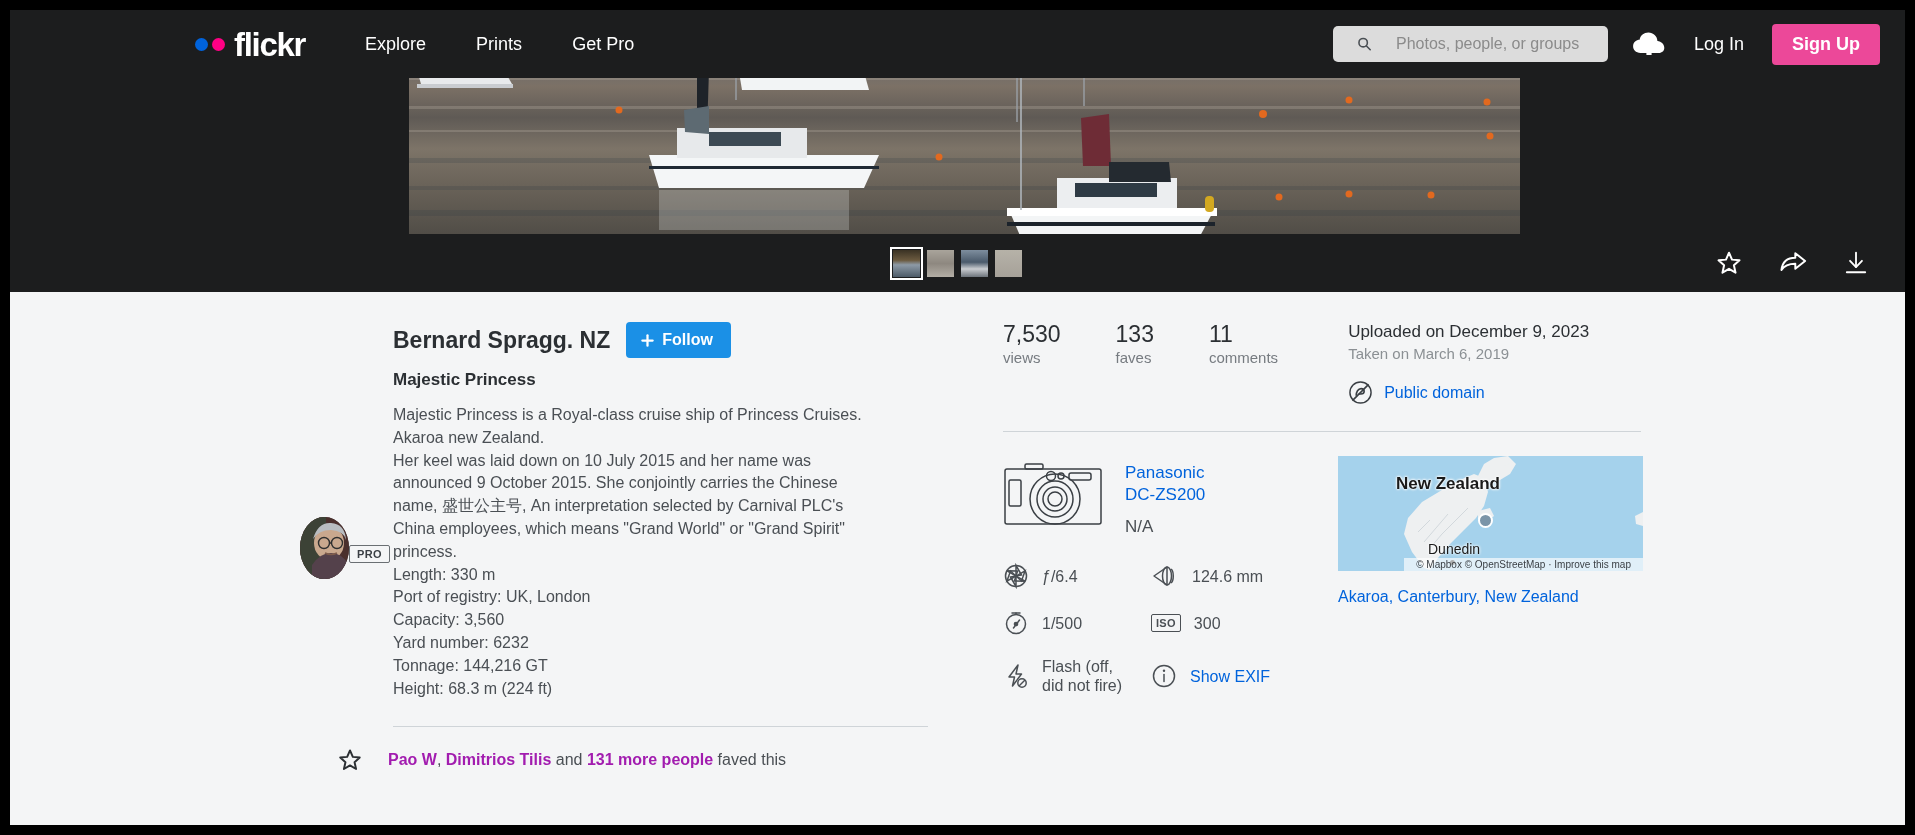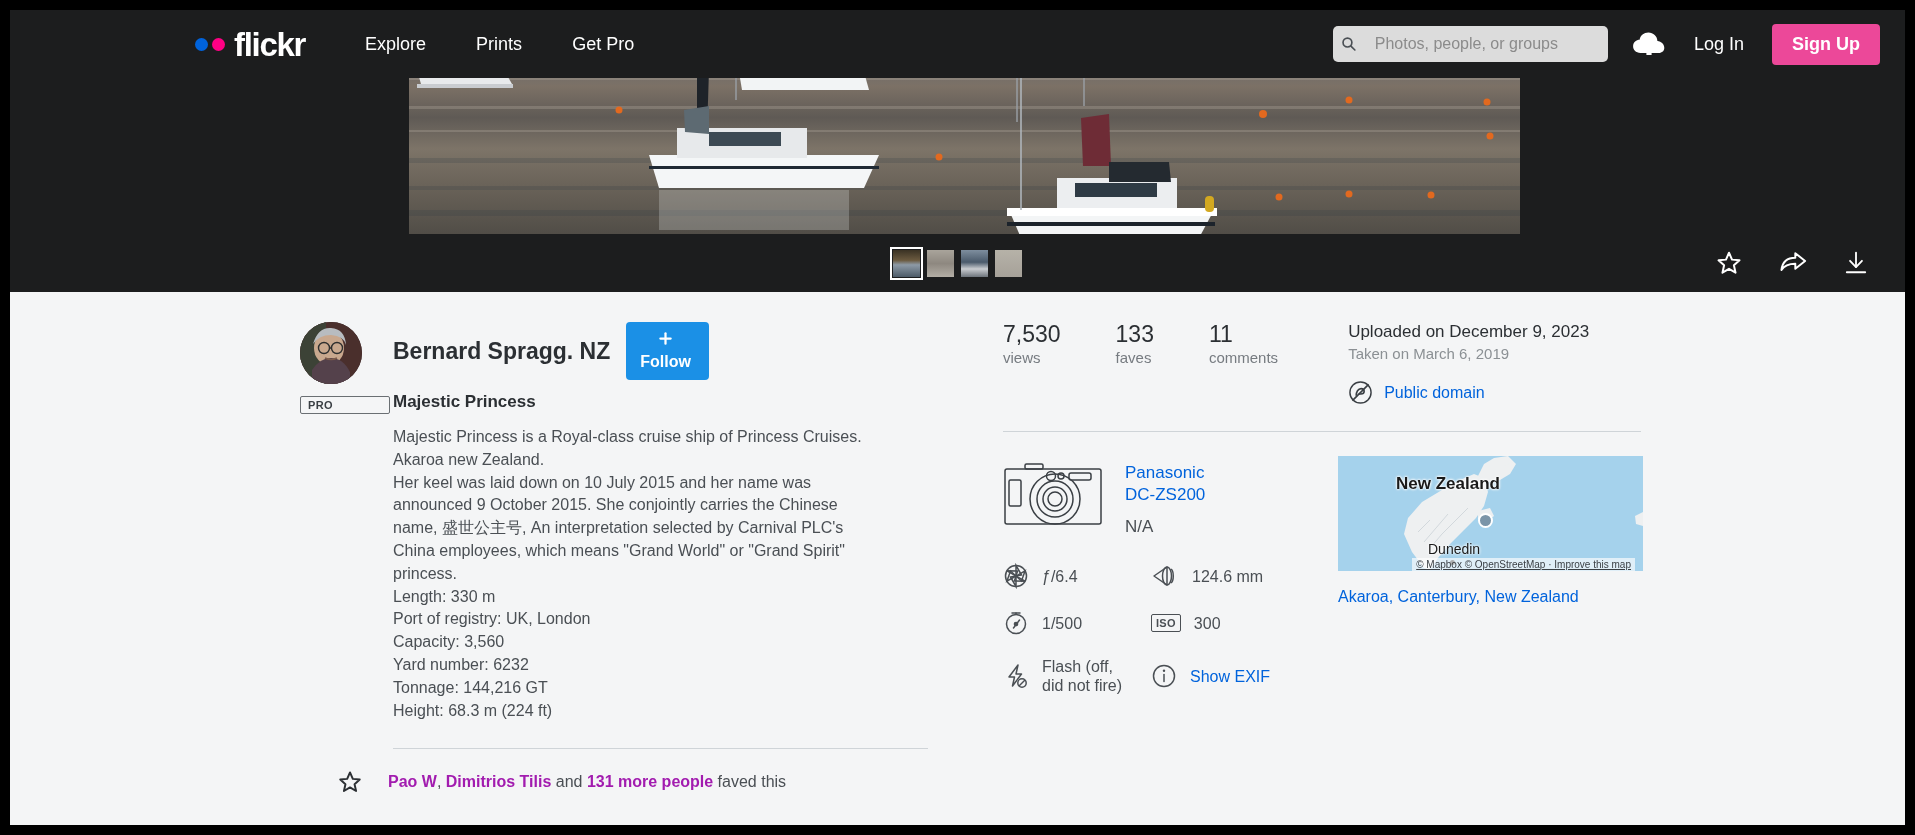--- a/index.html
+++ b/index.html
@@ -68,22 +68,22 @@
     align-items: center;
     gap: 0;
   }
   .search-box {
     width: 275px;
     height: 36px;
     background: #dcdcdc;
     border-radius: 5px;
     display: flex;
     align-items: center;
-    padding: 0 8px;
-    gap: 16px;
+    padding: 0 24px;
+    gap: 22px;
   }
   .search-input {
     border: none;
     background: transparent;
     outline: none;
     font-size: 16px;
     color: #444;
     width: 100%;
     font-family: "Liberation Sans", sans-serif;
   }
@@ -175,21 +175,22 @@
   }
   .left-col {
     width: 675px;
     margin-left: 290px;
     display: flex;
   }
   .avatar-col {
     width: 90px;
     flex-shrink: 0;
     display: flex;
-    flex-direction: column;
+    flex-direction: row;
+    align-items: center;
   }
   .avatar {
     width: 62px; height: 62px;
     border-radius: 50%;
     overflow: hidden;
     background: #3a2e33;
     position: relative;
     cursor: pointer;
   }
   .pro-badge {
@@ -219,21 +220,20 @@
     border-radius: 4px;
     font-size: 16px;
     font-weight: bold;
     padding: 9px 18px 9px 14px;
     cursor: pointer;
     display: flex;
     align-items: center;
     gap: 7px;
     font-family: "Liberation Sans", sans-serif;
     white-space: nowrap;
-    flex-direction: column;
   }
   .photo-title {
     margin-top: 12px;
     font-size: 17px;
     font-weight: bold;
     color: #2b2f33;
   }
   .description {
     margin-top: 14px;
     font-size: 16px;
@@ -343,27 +343,26 @@
   .map-marker {
     position: absolute;
     left: 140px; top: 57px;
     width: 15px; height: 15px;
     border-radius: 50%;
     background: #7b95a8;
     border: 2px solid #fff;
   }
   .map-attr {
     position: absolute;
-    right: 8px; bottom: 0;
+    right: 0; bottom: 0;
     font-size: 10px;
     color: #3a3f44;
     background: rgba(255,255,255,0.65);
-    padding: 1px 4px;
+    padding: 1px 12px;
     white-space: nowrap;
-    text-decoration: underline;
   }
   .map-location {
     margin-top: 17px;
     font-size: 16px;
     color: #0063dc;
     cursor: pointer;
   }
   .iso-box {
     border: 1.5px solid #4a4f54;
     border-radius: 2px;

